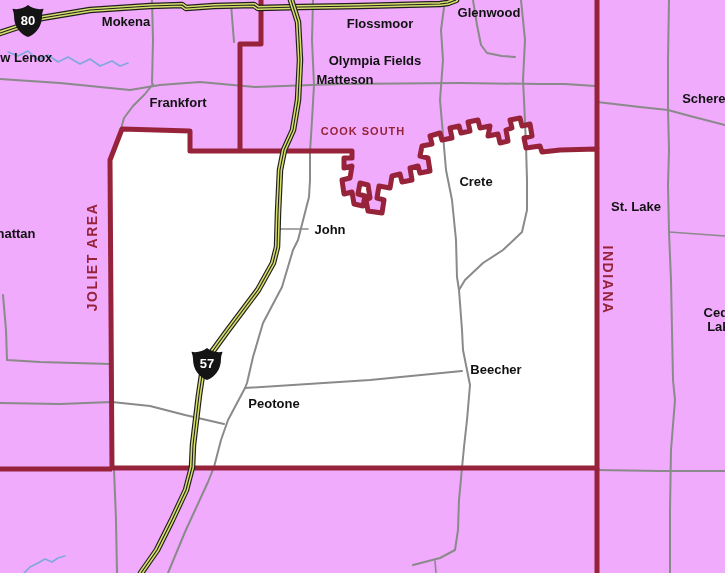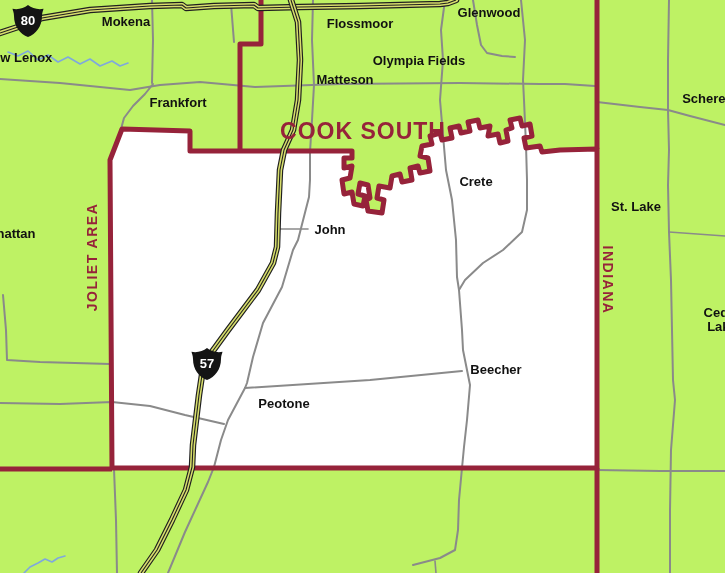--- a/index.html
+++ b/index.html
@@ -1,18 +1,18 @@
 <!DOCTYPE html>
 <html><head>
 <meta charset="utf-8">
 <style>
   html,body{margin:0;padding:0;background:#e8e8e8;}
   .map{
     position:relative;width:725px;height:573px;overflow:hidden;
-    background:#bef264;font-family:"Liberation Sans",sans-serif;
+    background:#f0abfc;font-family:"Liberation Sans",sans-serif;
   }
   svg.geo{position:absolute;left:0;top:0;display:block;}
   .region-fill{fill:#ffffff;stroke:none;}
   .boundary{fill:none;stroke:#96233a;stroke-width:5;stroke-linejoin:round;stroke-linecap:butt;}
   .road{fill:none;stroke:#8a8a8a;stroke-width:2;stroke-linecap:round;stroke-linejoin:round;}
   .road.thin{stroke-width:1.6;}
   .river{fill:none;stroke:#7fa8dd;stroke-width:1.6;stroke-linecap:round;stroke-linejoin:round;}
   .hw-casing{fill:none;stroke:#1f1f1f;stroke-width:6.5;stroke-linejoin:round;stroke-linecap:round;}
   .hw-fill{fill:none;stroke:#d7de6c;stroke-width:4.2;stroke-linejoin:round;stroke-linecap:round;}
   .hw-center{fill:none;stroke:#1f1f1f;stroke-width:1.1;stroke-linejoin:round;}
@@ -20,21 +20,21 @@
   .shield-num{fill:#ffffff;font-family:"Liberation Sans",sans-serif;font-size:13px;font-weight:bold;text-anchor:middle;}
   .label{position:absolute;transform:translate(-50%,-50%);}
   .town{
     color:#111111;font-size:13px;font-weight:bold;line-height:1.04;
     text-align:center;white-space:nowrap;
   }
   .town.wrap{white-space:normal;}
   .district{
     color:#96233a;font-weight:bold;text-align:center;white-space:nowrap;
   }
-  .district.big{font-size:23px;letter-spacing:1px;}
+  .district.big{font-size:11px;letter-spacing:1px;}
   .district.vert{font-size:14px;letter-spacing:1.5px;}
   .district.vert-ccw{transform:translate(-50%,-50%) rotate(-90deg);}
   .district.vert-cw{transform:translate(-50%,-50%) rotate(90deg);}
 </style>
 </head>
 <body>
 
 <div class="map">
 
   <svg class="geo" width="725" height="573" viewBox="0 0 725 573">
@@ -113,27 +113,27 @@
       <text class="shield-num" x="18" y="22">57</text>
     </g>
   </svg>
 
   <div class="label district big" style="left:363px;top:131px;">COOK SOUTH</div>
   <div class="label district vert vert-ccw" style="left:92px;top:257px;">JOLIET AREA</div>
   <div class="label district vert vert-cw" style="left:608px;top:280px;">INDIANA</div>
 
   <div class="label town" style="left:126px;top:22px;">Mokena</div>
   <div class="label town" style="left:18px;top:58px;">New Lenox</div>
-  <div class="label town" style="left:360px;top:24px;">Flossmoor</div>
+  <div class="label town" style="left:380px;top:24px;">Flossmoor</div>
   <div class="label town" style="left:489px;top:13px;">Glenwood</div>
-  <div class="label town" style="left:375px;top:61px;margin-left:44px;">Olympia Fields</div>
+  <div class="label town" style="left:375px;top:61px;">Olympia Fields</div>
   <div class="label town" style="left:178px;top:103px;">Frankfort</div>
   <div class="label town" style="left:345px;top:80px;">Matteson</div>
   <div class="label town" style="left:719px;top:99px;">Schererville</div>
   <div class="label town" style="left:3px;top:234px;">Manhattan</div>
   <div class="label town" style="left:330px;top:230px;">John</div>
   <div class="label town" style="left:476px;top:182px;">Crete</div>
   <div class="label town" style="left:636px;top:207px;">St. Lake</div>
   <div class="label town" style="left:496px;top:370px;text-align:center;">Beecher</div>
-  <div class="label town" style="left:284px;top:404px;text-align:right;">Peotone</div>
+  <div class="label town" style="left:274px;top:404px;text-align:right;">Peotone</div>
   <div class="label town wrap" style="left:722px;top:320px;width:48px;">Cedar Lake</div>
 
 </div>
 
 </body></html>

